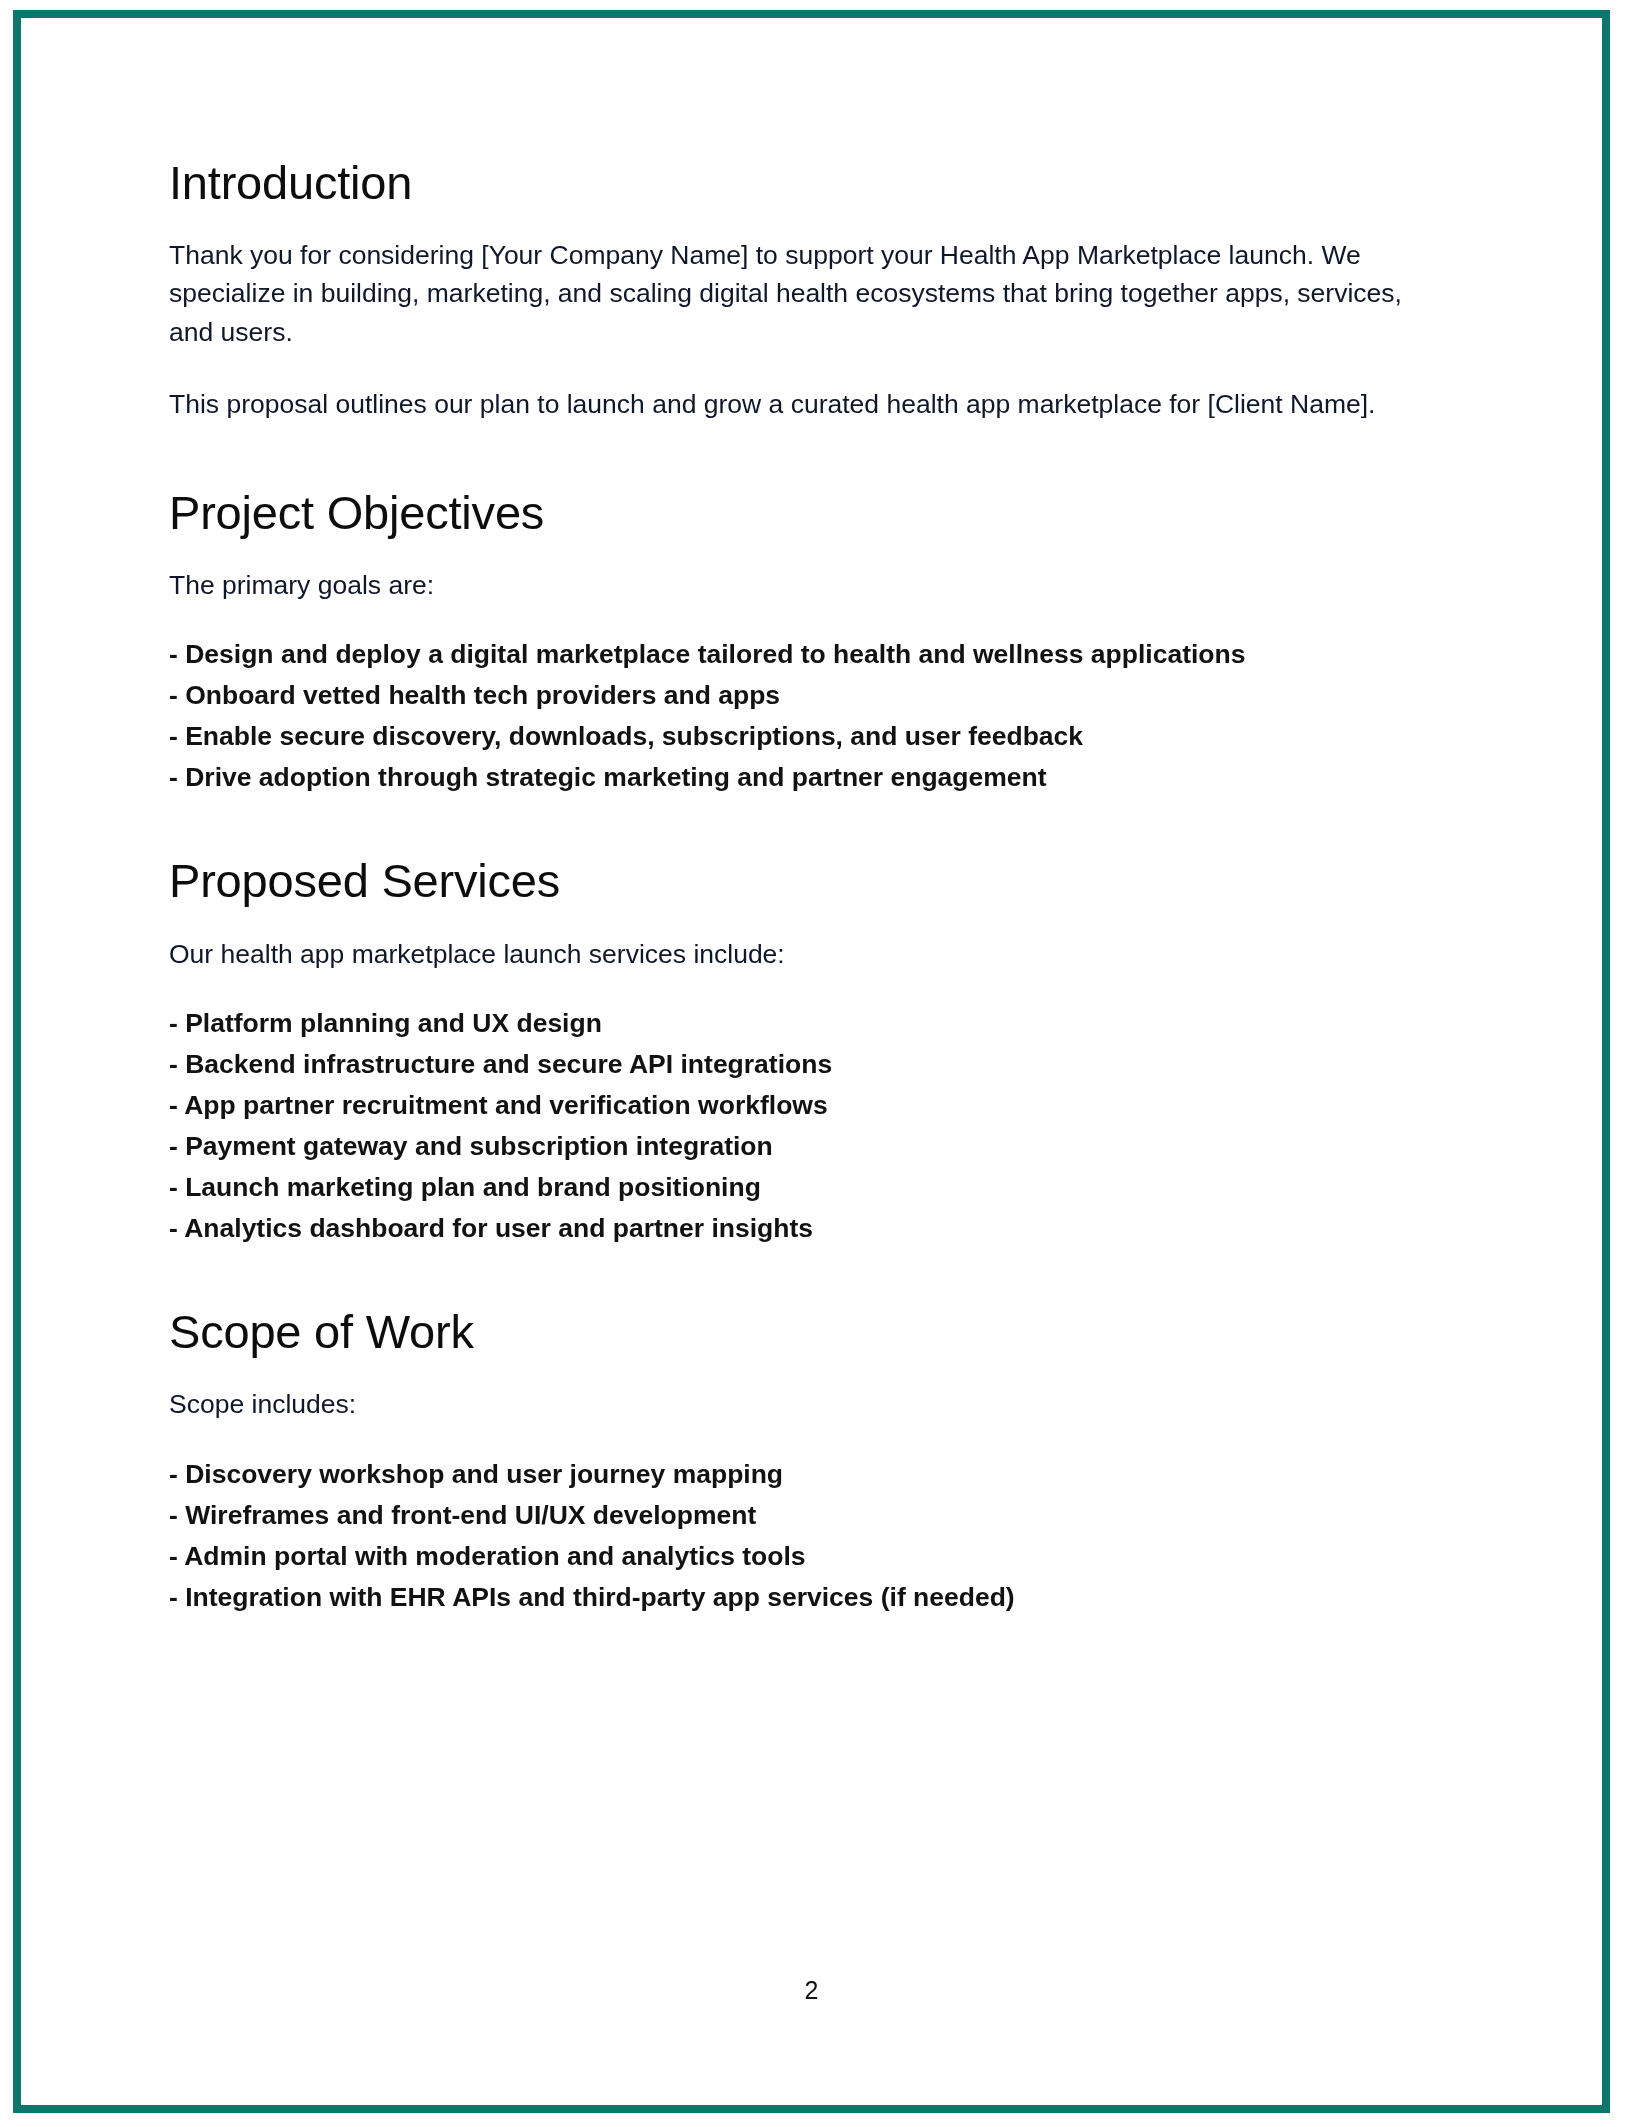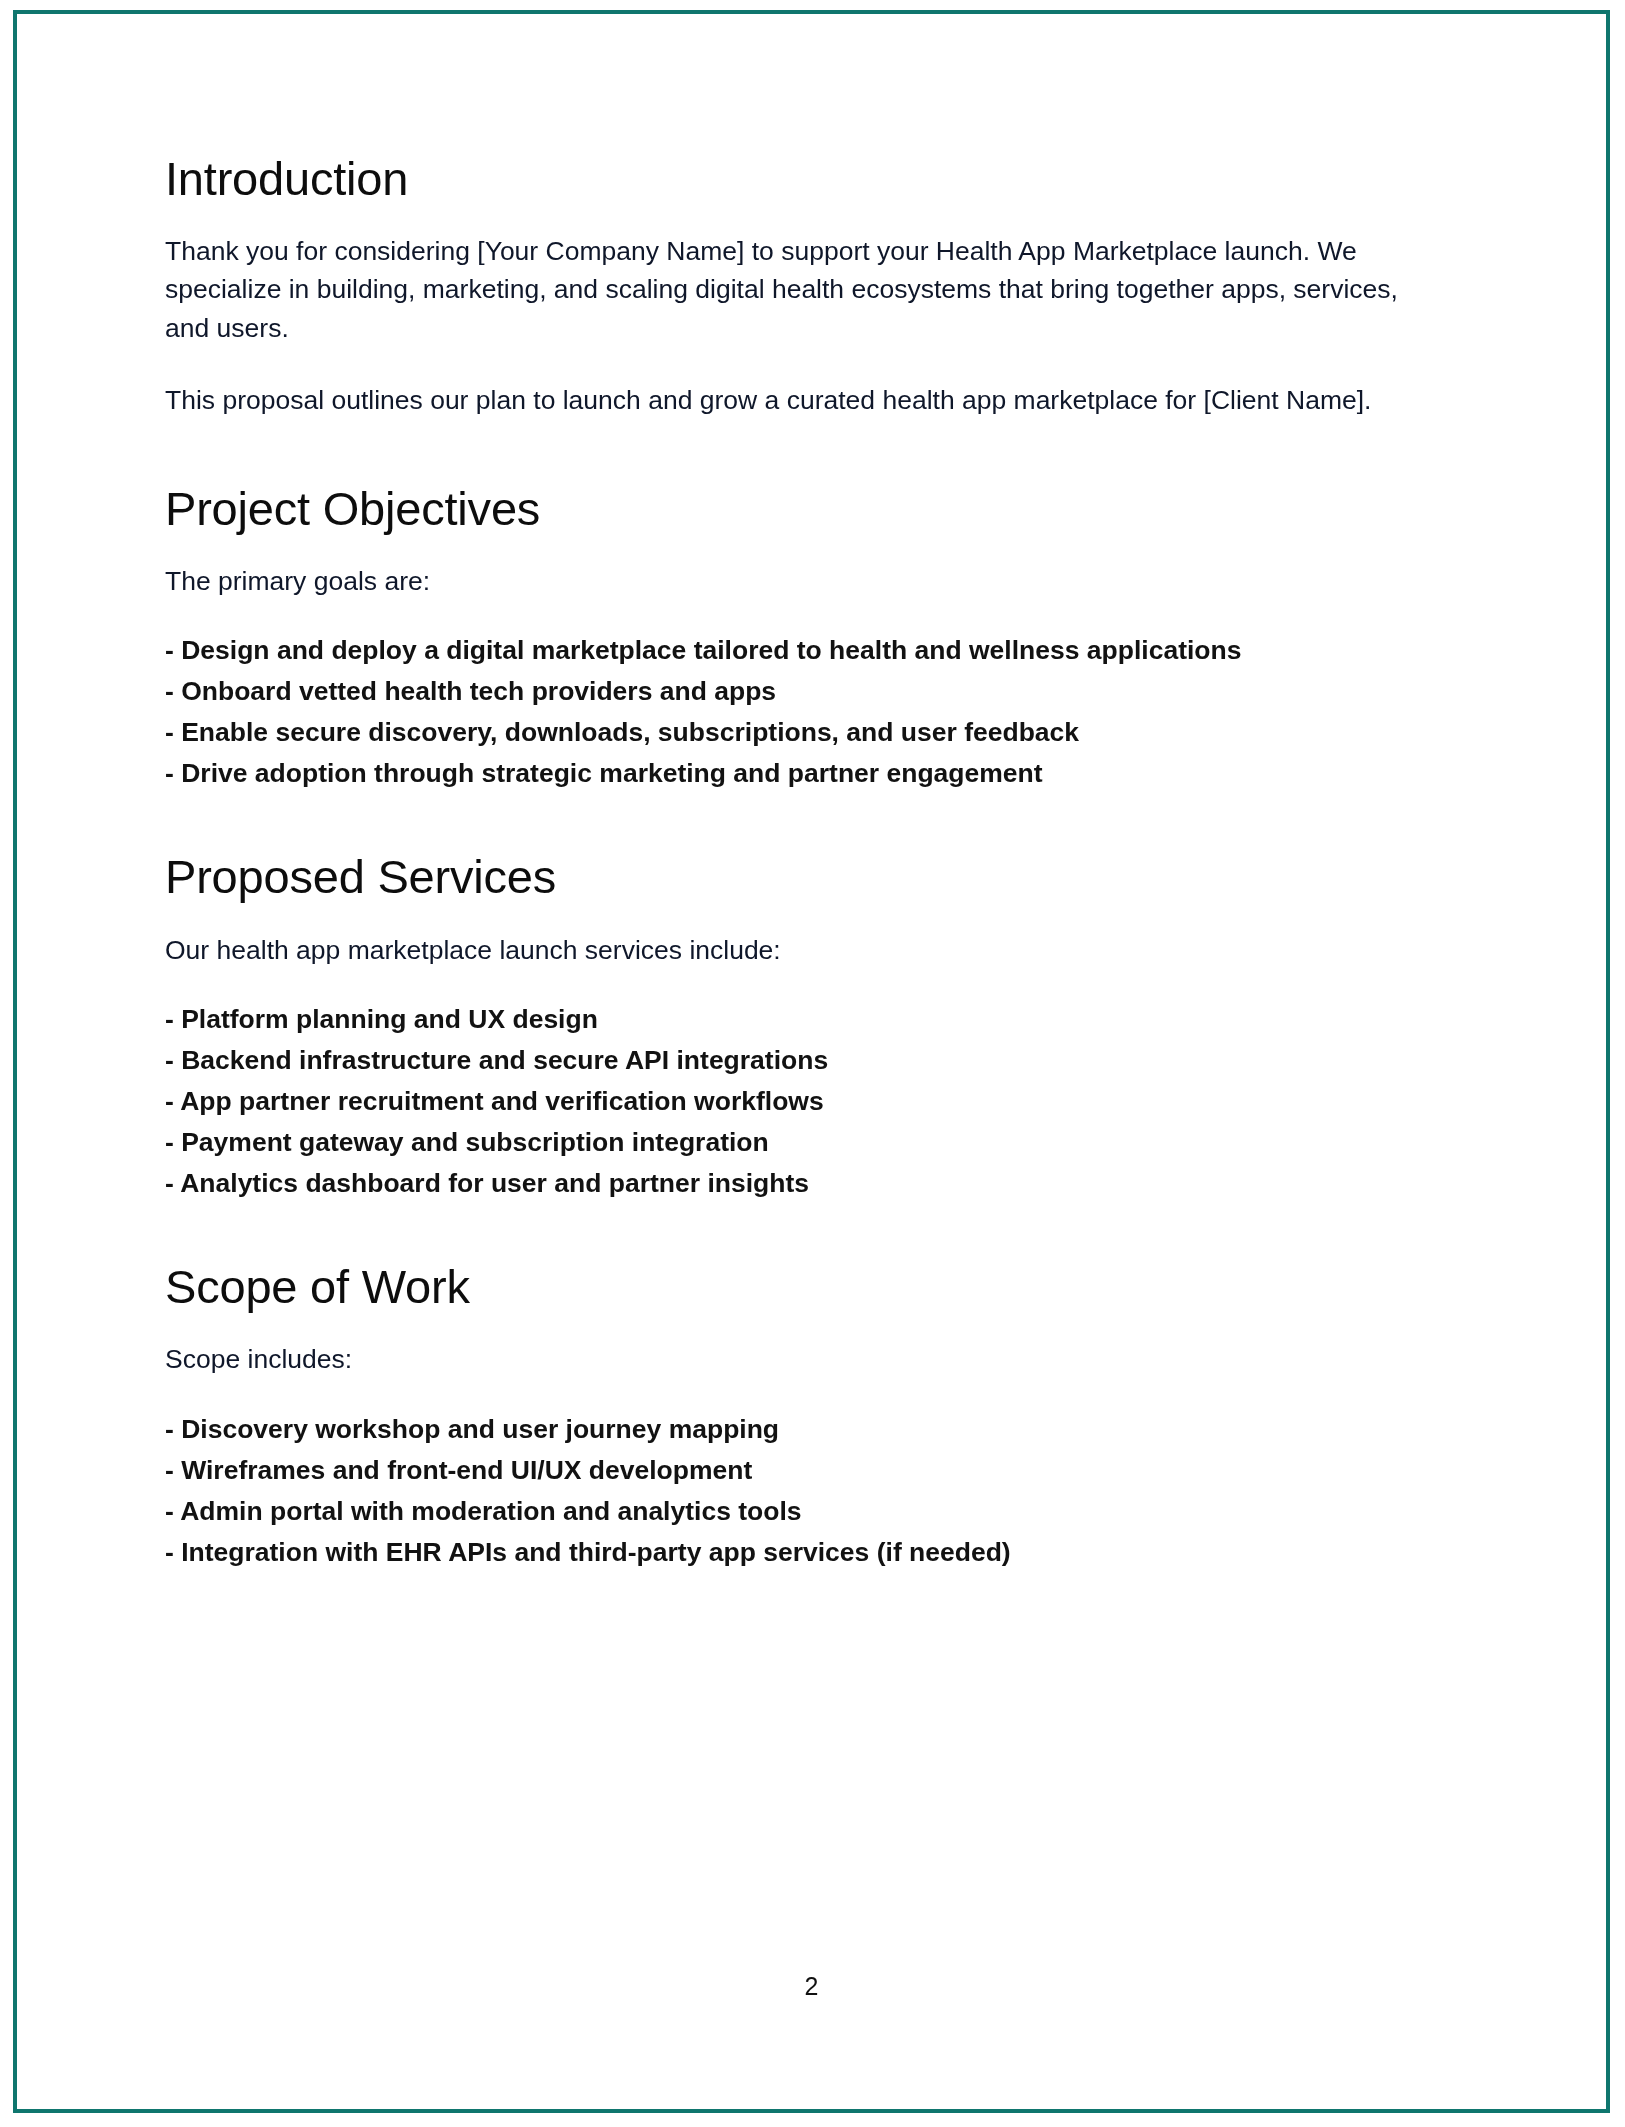--- a/index.html
+++ b/index.html
@@ -14,21 +14,21 @@
     color: #000000;
     overflow: hidden;
   }
 
   .page-frame {
     position: absolute;
     left: 13px;
     top: 10px;
     width: 1597px;
     height: 2103px;
-    border: 4px solid #0f766e;
+    border: 8px solid #0f766e;
     box-sizing: border-box;
     background: #ffffff;
   }
 
   .page-inner {
     position: absolute;
     left: 0;
     top: 0;
     right: 0;
     bottom: 0;
@@ -131,20 +131,21 @@
       <div class="section-block">
         <h1 class="section-title">Proposed Services</h1>
         <div class="spacer-after-title"></div>
         <p class="para">Our health app marketplace launch services include:</p>
         <div class="spacer-list"></div>
         <ul class="dash-list">
           <li>- Platform planning and UX design</li>
           <li>- Backend infrastructure and secure API integrations</li>
           <li>- App partner recruitment and verification workflows</li>
           <li>- Payment gateway and subscription integration</li>
+          <li>- Launch marketing plan and brand positioning</li>
           <li>- Analytics dashboard for user and partner insights</li>
         </ul>
       </div>
 
       <div class="spacer-section-end"></div>
 
       <div class="section-block">
         <h1 class="section-title">Scope of Work</h1>
         <div class="spacer-after-title"></div>
         <p class="para">Scope includes:</p>

